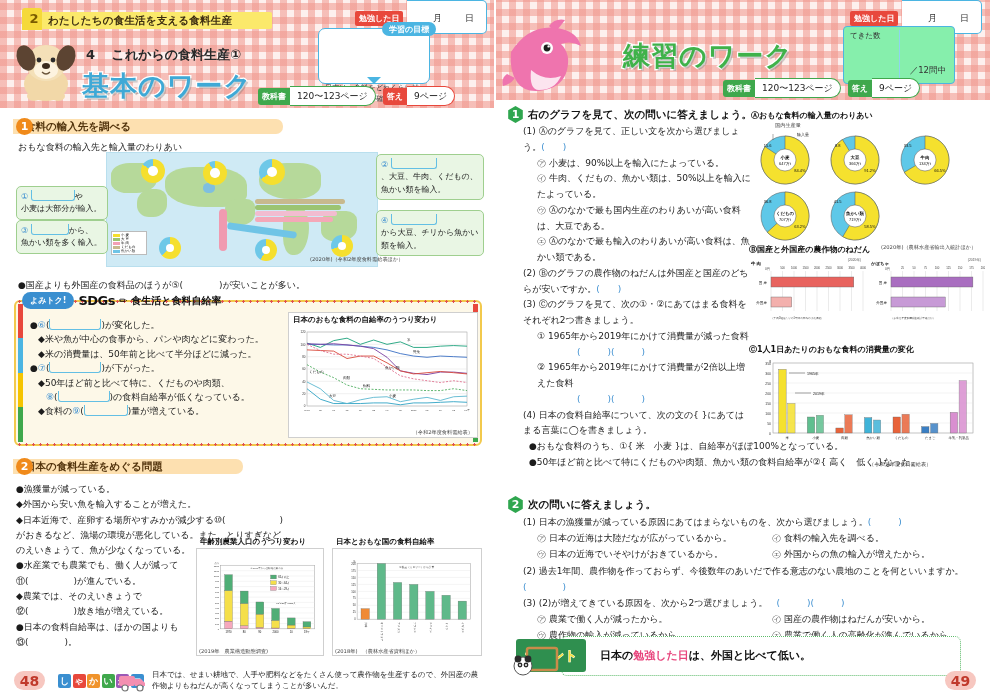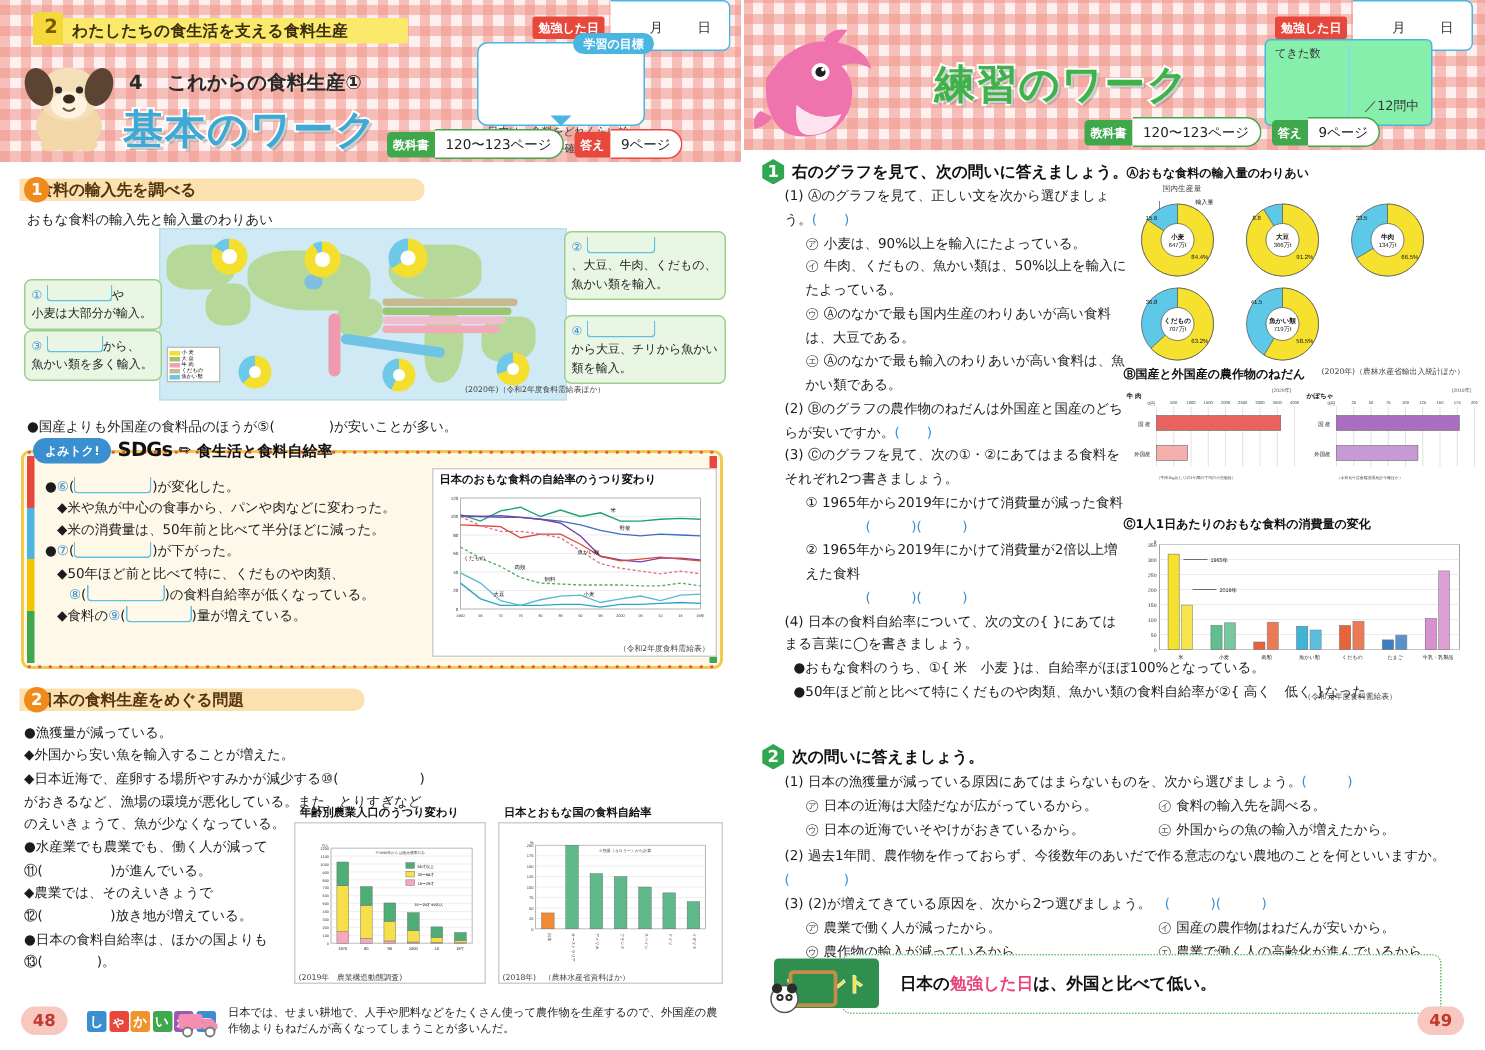--- a/index.html
+++ b/index.html
@@ -181,21 +181,21 @@
   .chartbox {
     position:absolute; background:#fff; border:1px solid #cfcfcf;
   }
   .chart-title { position:absolute; font-size:8.5px; font-weight:bold; color:#111; }
   .axis-lbl { position:absolute; font-size:5.2px; color:#444; }
   .bar { position:absolute; }
 
   
   .pagenum {
     position:absolute; bottom:10px; width:31px; height:19px; border-radius:10px;
-    background:#f7c7c0; color:#c0392b; font-size:11px; font-weight:bold;
+    background:#f7c7c0; color:#c0392b; font-size:14px; font-weight:bold;
     display:flex; align-items:center; justify-content:center;text-align:center;
   }
   .shakai-chips { position:absolute; left:58px; bottom:12px; display:flex; gap:1.5px; }
   .shakai-chips span{
     width:13px; height:14px; border-radius:2px; color:#fff; font-size:9px;
     font-weight:bold; display:flex; align-items:center; justify-content:center;
   }
   .footnote {
     position:absolute; left:152px; bottom:8px; width:330px; font-size:7.5px;
     line-height:1.55; color:#1c1c1c;

